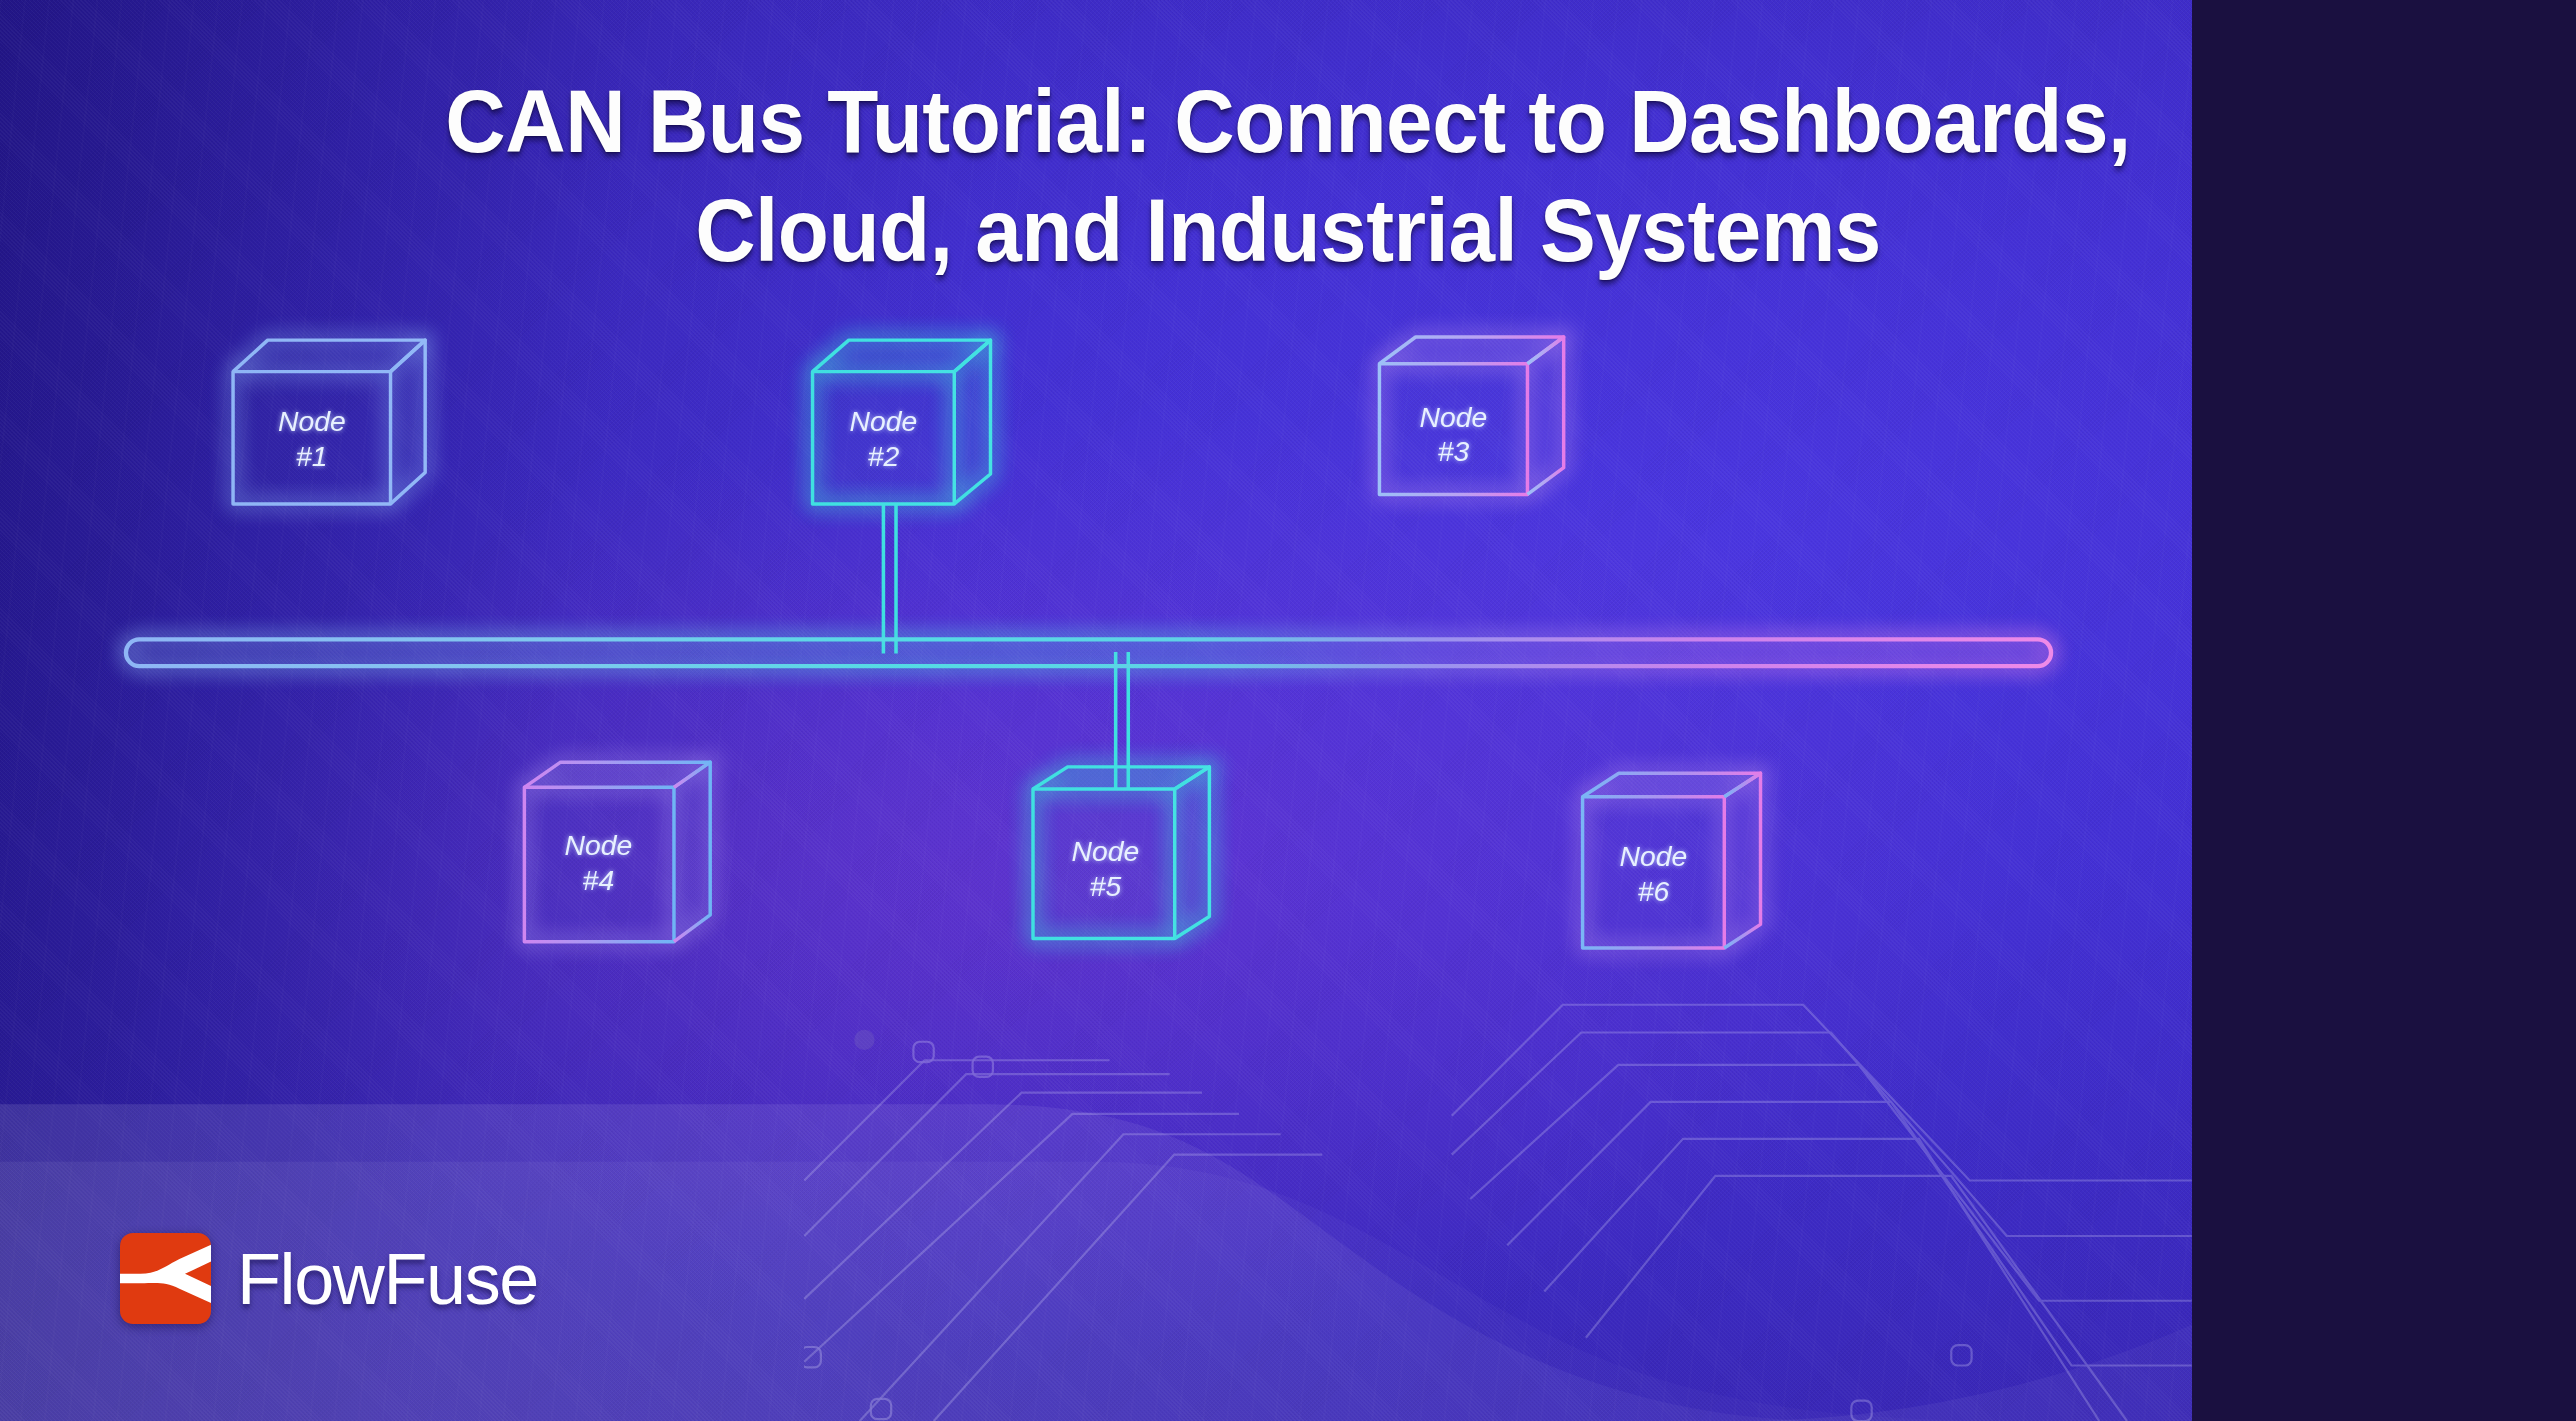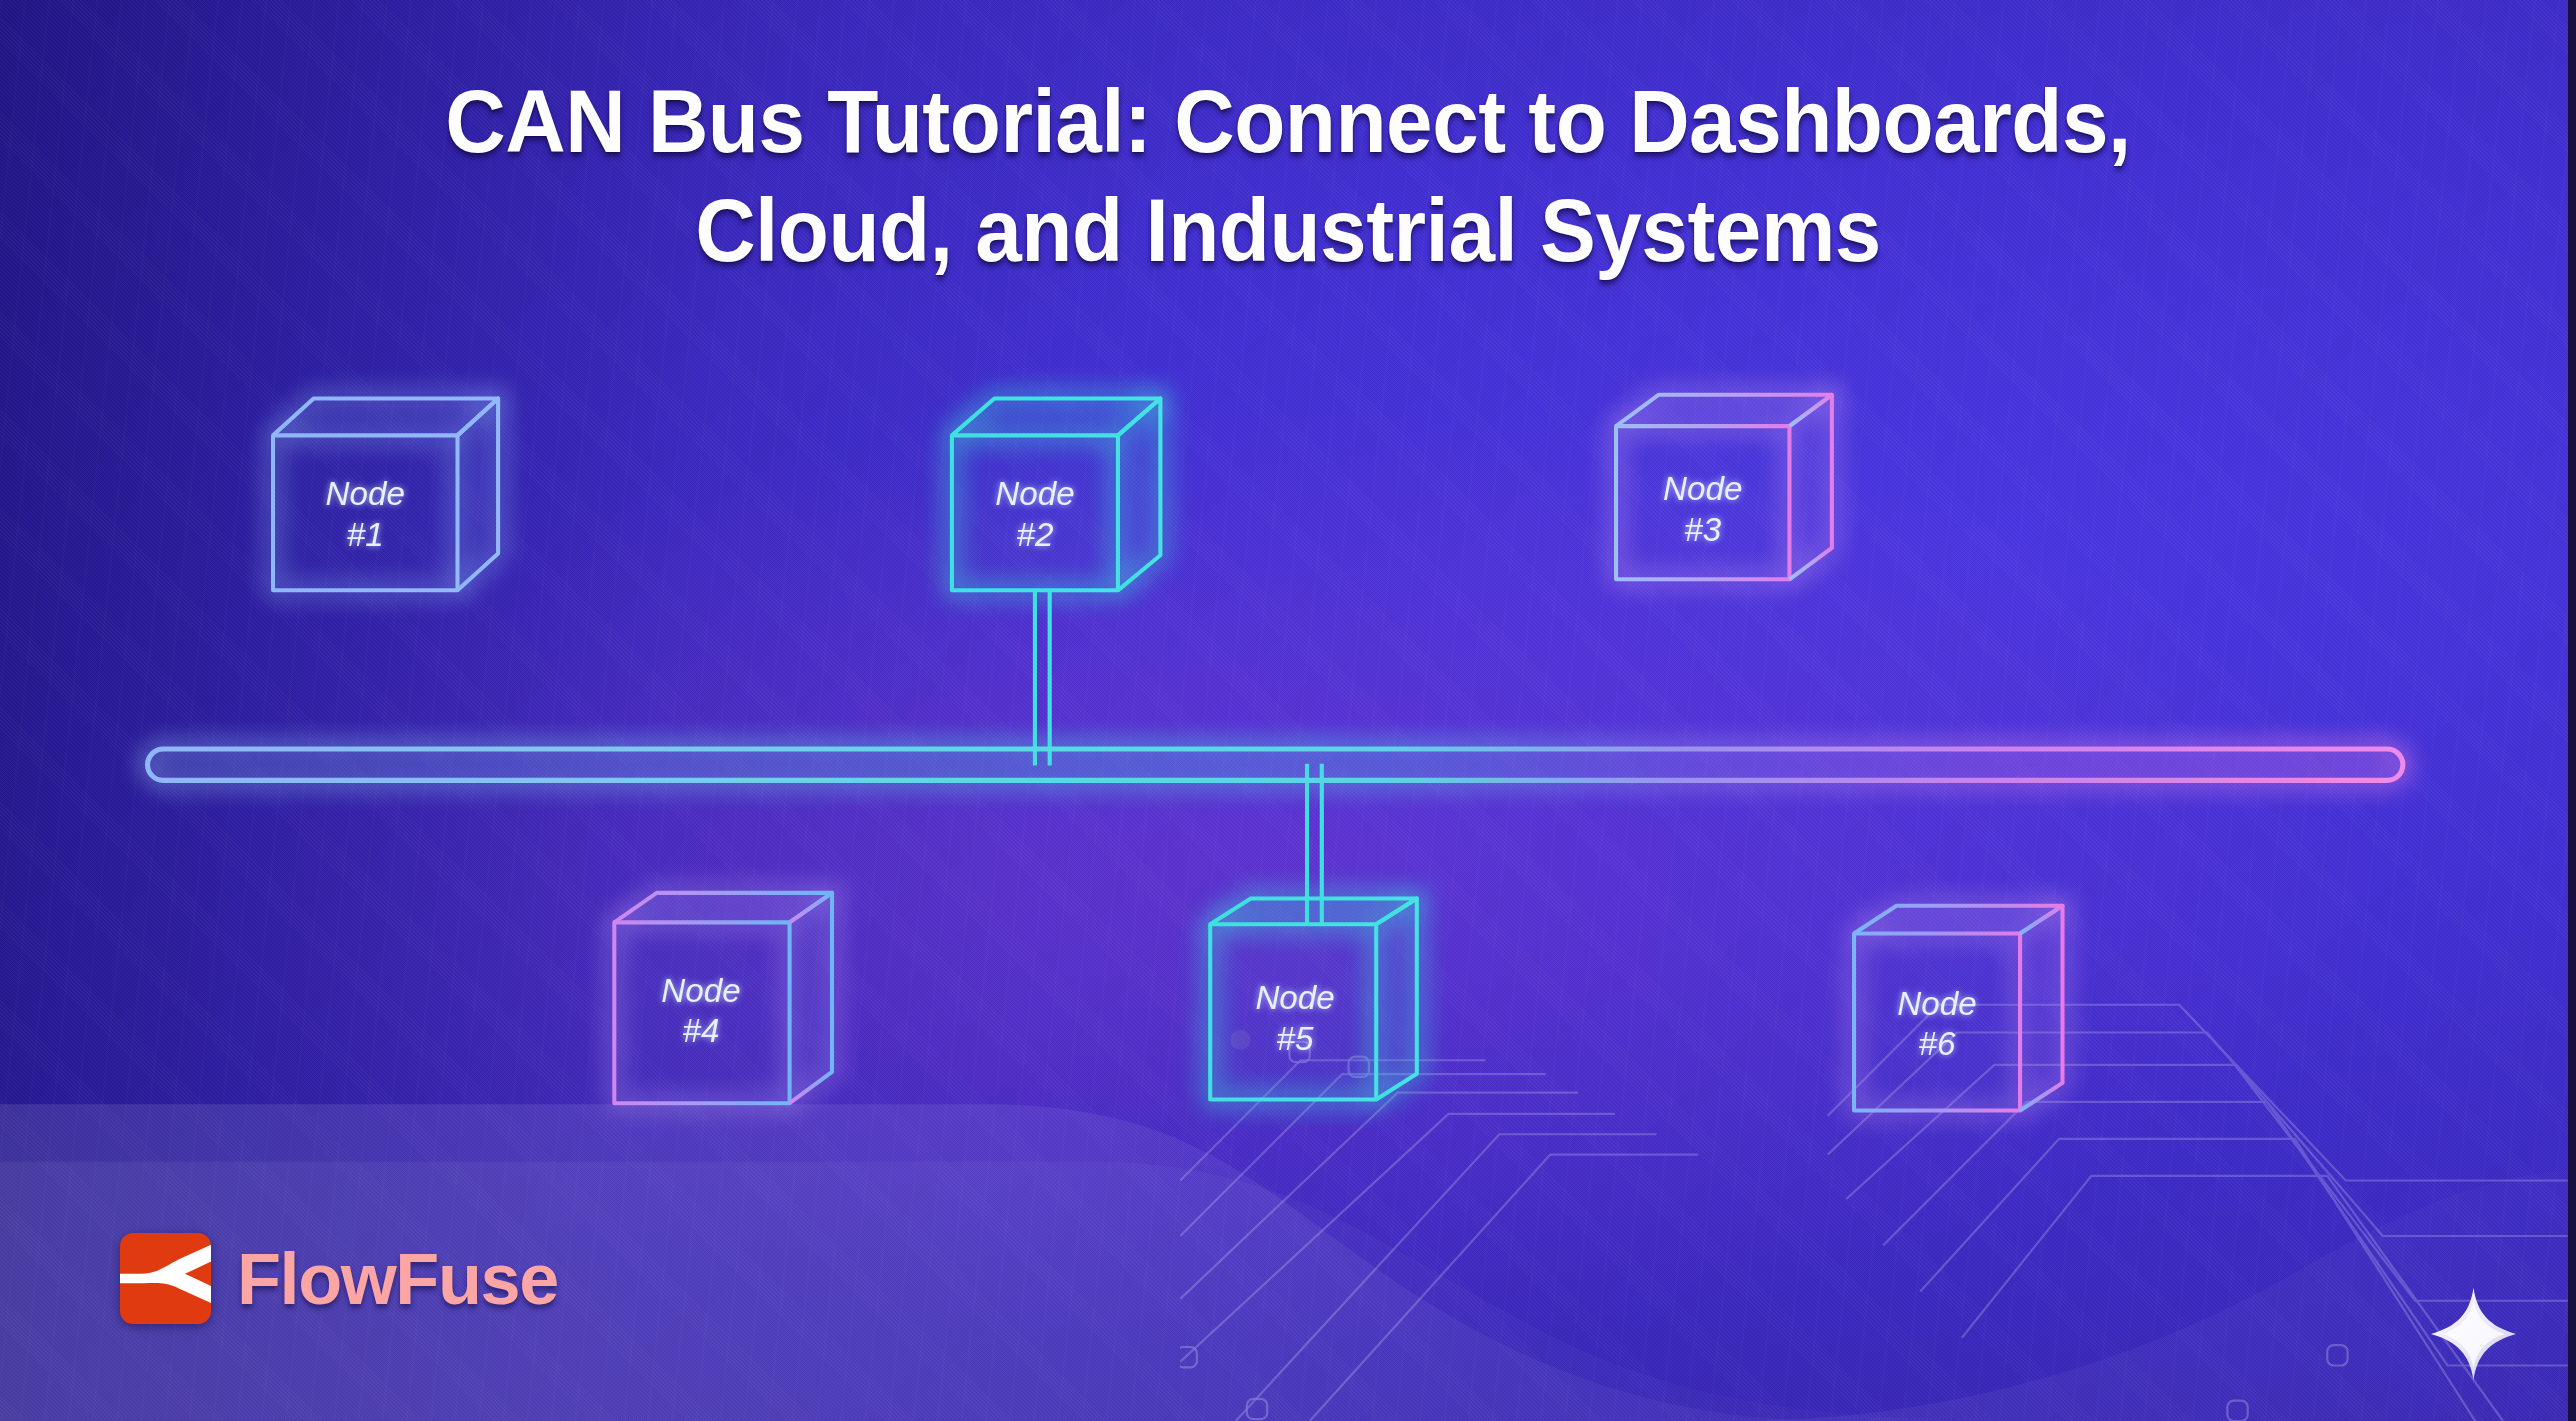--- a/index.html
+++ b/index.html
@@ -6,21 +6,21 @@
   html,body { background:#1a1040; }
   body {
     width:2576px; height:1421px;
     font-family:"Liberation Sans", sans-serif;
     overflow:hidden;
   }
 
   
   #banner {
     position:relative;
-    width:2568px; height:1421px;
+    width:2192px; height:1421px;
     overflow:hidden;
     background:#3a2bb8;
   }
 
   
   .bg-base {
     position:absolute; inset:0;
     background:
       radial-gradient(120% 90% at 78% 38%, #4a36e0 0%, #4330d4 30%, #3c2ac2 55%, #33219e 100%);
   }
@@ -88,23 +88,23 @@
     position:absolute; left:120px; top:1233px;
     display:flex; align-items:center; gap:26px;
   }
   .logo-mark {
     width:91px; height:91px; border-radius:13px;
     background:#e03a10;
     position:relative; overflow:hidden;
     box-shadow:0 2.8px 9.3px rgba(10,5,50,.40);
   }
   .logo-word {
-    color:#fca5a5;
+    color:#ffffff;
     font-size:72px;
-    font-weight:700;
+    font-weight:400;
     letter-spacing:-1.4px;
     text-shadow:0 3.7px 5.6px rgba(14,8,60,.5);
   }
 
   
   .sparkle { position:absolute; left:2429px; top:1286px; width:89px; height:96px; }
 </style>
 </head>
 <body>
 

